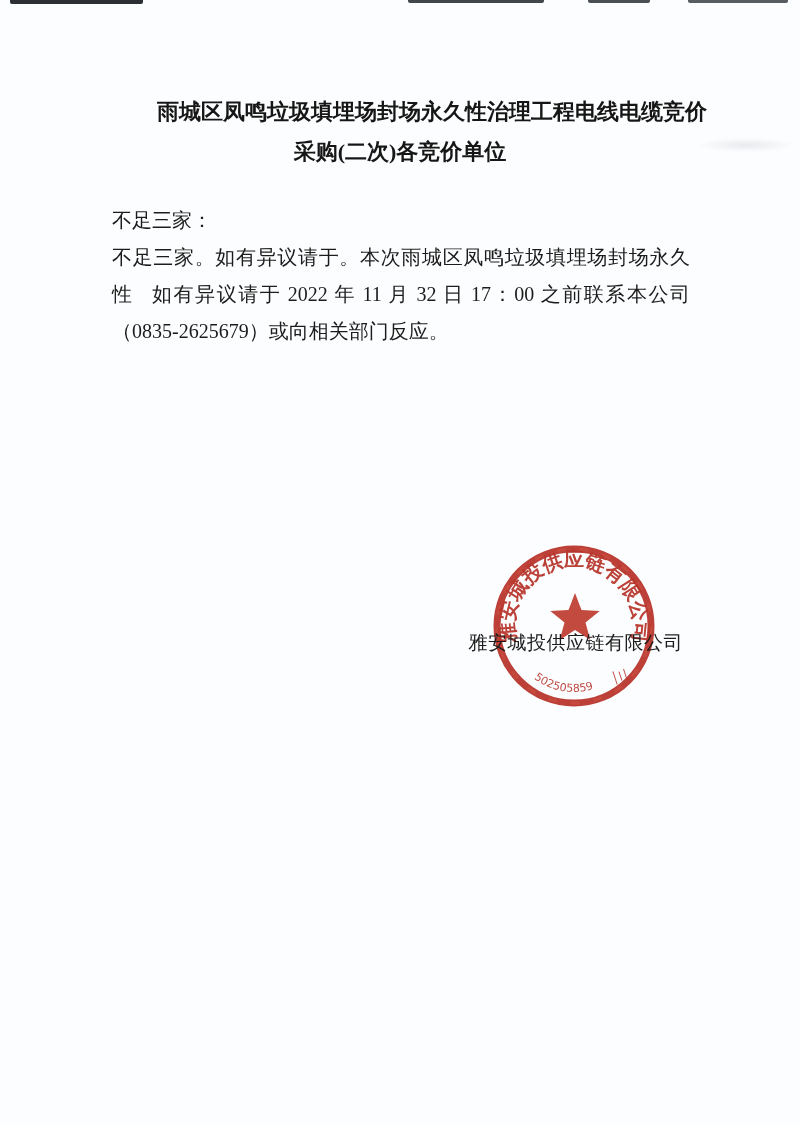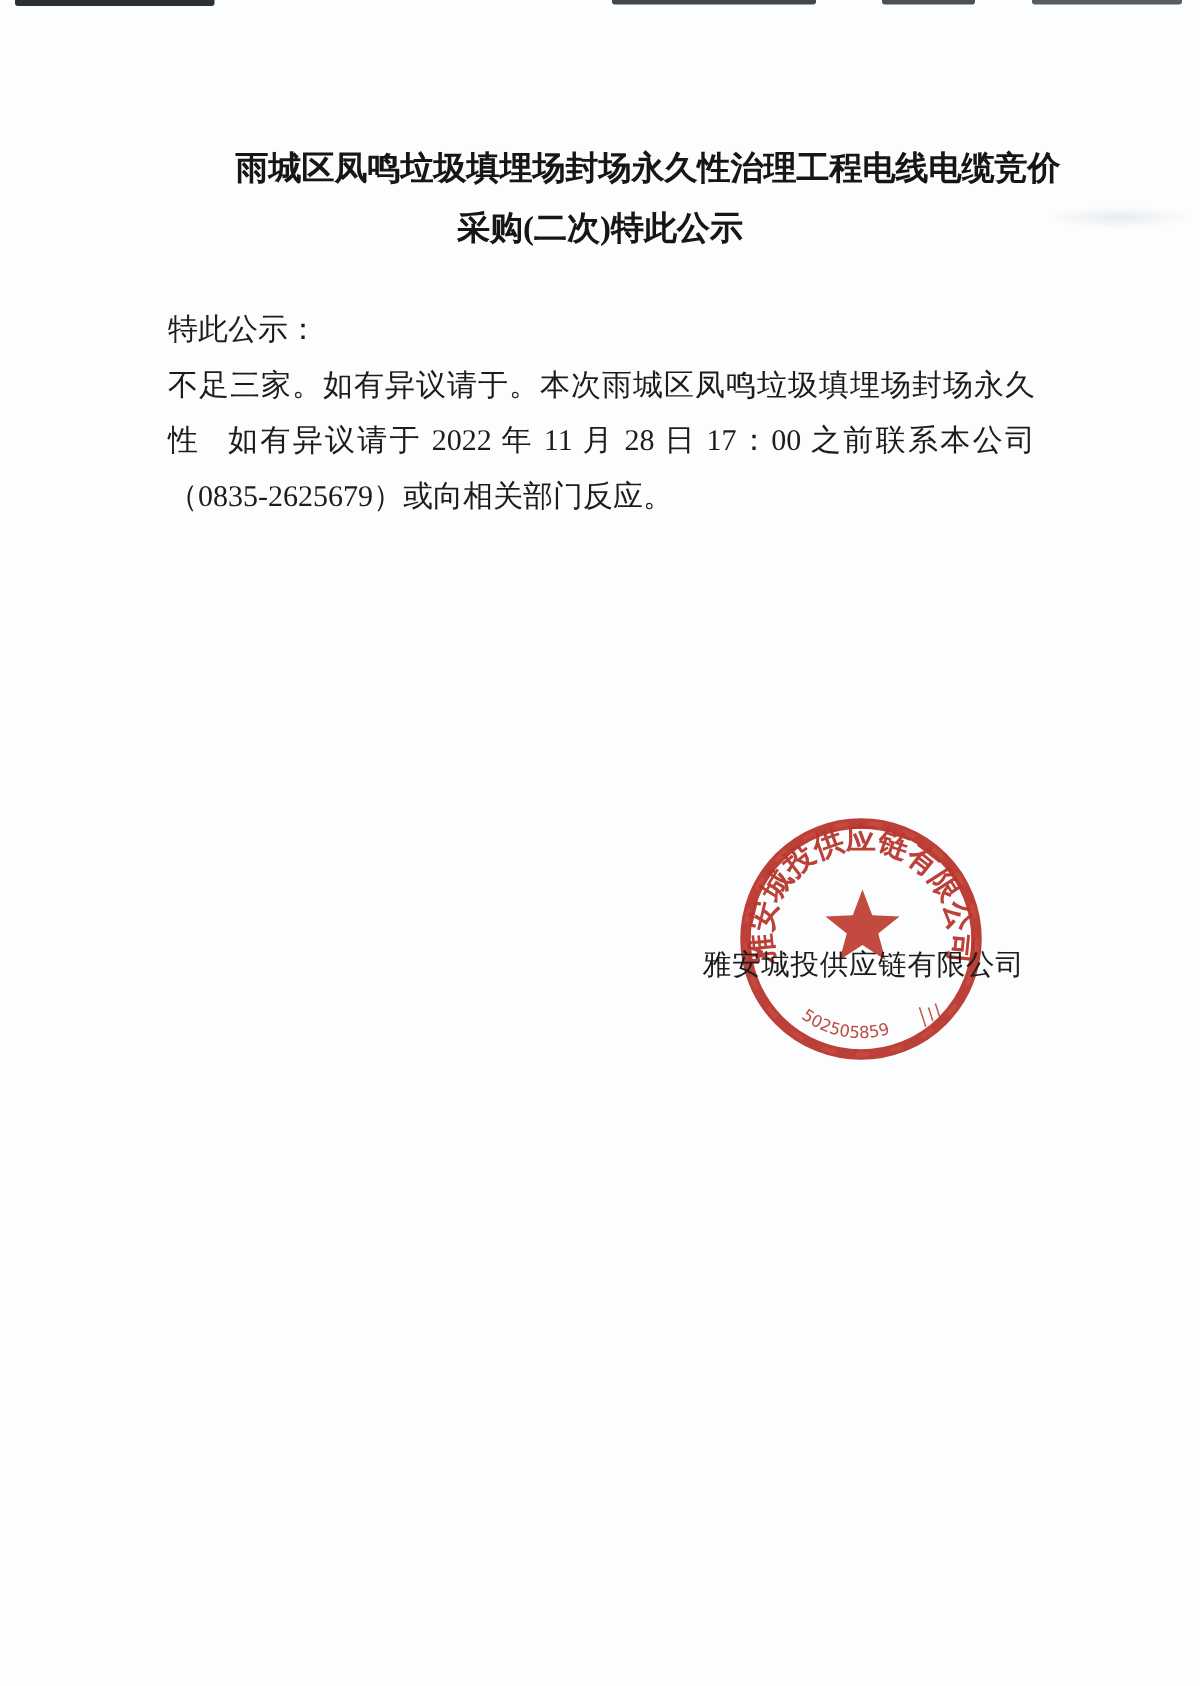--- a/index.html
+++ b/index.html
@@ -71,26 +71,26 @@
 
 <div class="page">
 
   <div class="scan-strip strip-a"></div>
   <div class="scan-strip strip-b"></div>
   <div class="scan-strip strip-c"></div>
   <div class="scan-strip strip-d"></div>
   <div class="smudge"></div>
 
   <div class="title-line title-1">雨城区凤鸣垃圾填埋场封场永久性治理工程电线电缆竞价</div>
-  <div class="title-line title-2">采购(二次)特此公示</div>
+  <div class="title-line title-2">采购(二次)各竞价单位</div>
 
   <div class="body-block">
-    <div class="line">特此公示：</div>
+    <div class="line">不足三家：</div>
     <div class="line just">不足三家。如有异议请于。本次雨城区凤鸣垃圾填埋场封场永久性</div>
-    <div class="line just indent">如有异议请于 2022 年 11 月 28 日 17：00 之前联系本公司</div>
+    <div class="line just indent">如有异议请于 2022 年 11 月 32 日 17：00 之前联系本公司</div>
     <div class="line">（0835-2625679）或向相关部门反应。</div>
   </div>
 
   <div class="sig-company">雅安城投供应链有限公司</div>
 
   <svg class="seal" viewBox="0 0 182 182">
     <defs>
       <path id="arcTop" d="M 33.6 108.5 A 60 60 0 1 1 148.4 108.5" fill="none"></path>
       <path id="arcBottom" d="M 32.2 121 A 66 66 0 0 0 149.8 121" fill="none"></path>
     </defs>

